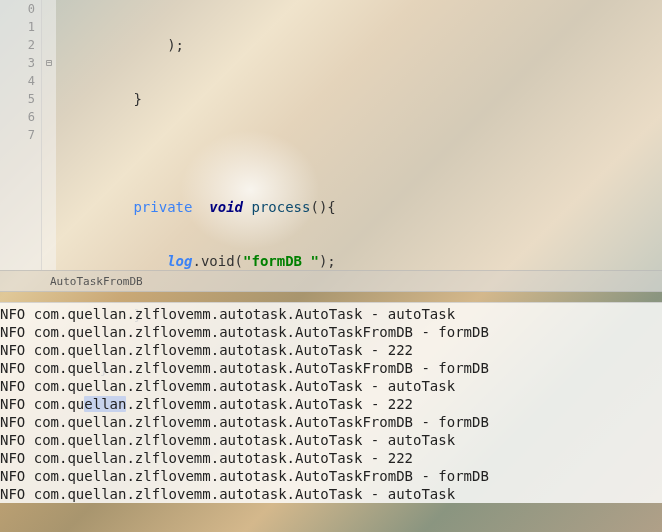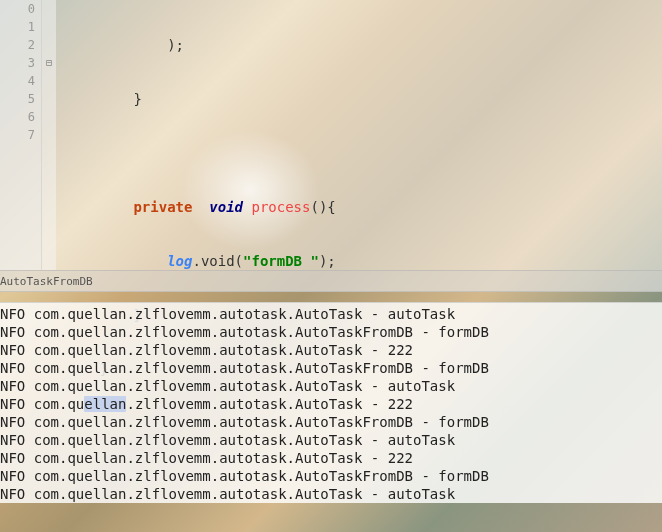--- a/index.html
+++ b/index.html
@@ -79,36 +79,37 @@
       flex: 1;
       padding-left: 10px;
       line-height: 18px;
       font-size: 14px;
       white-space: pre;
       color: #333;
     }
     .code-line {
       height: 18px;
     }
-    .kw-private { color: #c2410c; font-weight: bold; }
+    .kw-private { color: #3b82f6; font-weight: normal; }
     .kw-void { color: #000080; font-weight: bold; font-style: italic; }
     .field-log { color: #3b82f6; font-weight: bold; font-style: italic; }
     .string { color: #008000; font-weight: bold; }
-    .method-name { color: #ef4444; }
+    .method-name { color: #0c4a6e; }
     .paren { color: #333; }
     .brace { color: #333; }
     
     .breadcrumb-bar {
       position: relative;
       z-index: 1;
       width: 100%;
       height: 22px;
       background: rgba(230,230,230,0.65);
       border-top: 1px solid rgba(180,180,180,0.6);
       border-bottom: 1px solid rgba(180,180,180,0.6);
+      padding-left: 50px;
       display: flex;
       align-items: center;
       color: #555;
       font-size: 11px;
     }
     
     .console-area {
       position: relative;
       z-index: 1;
       width: 100%;

